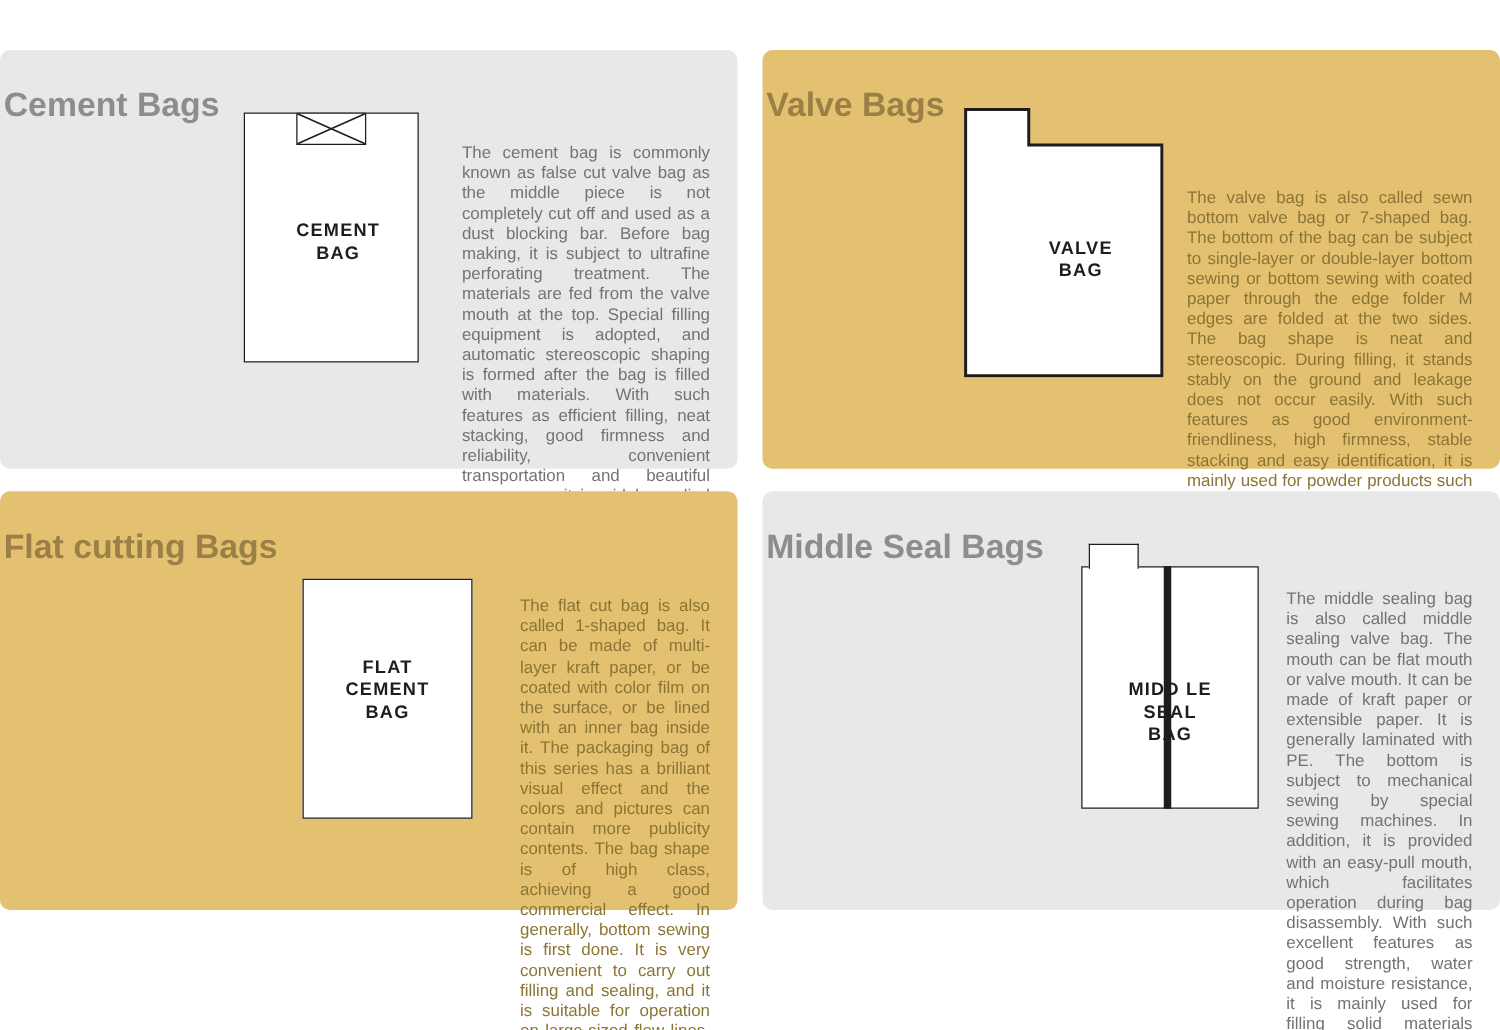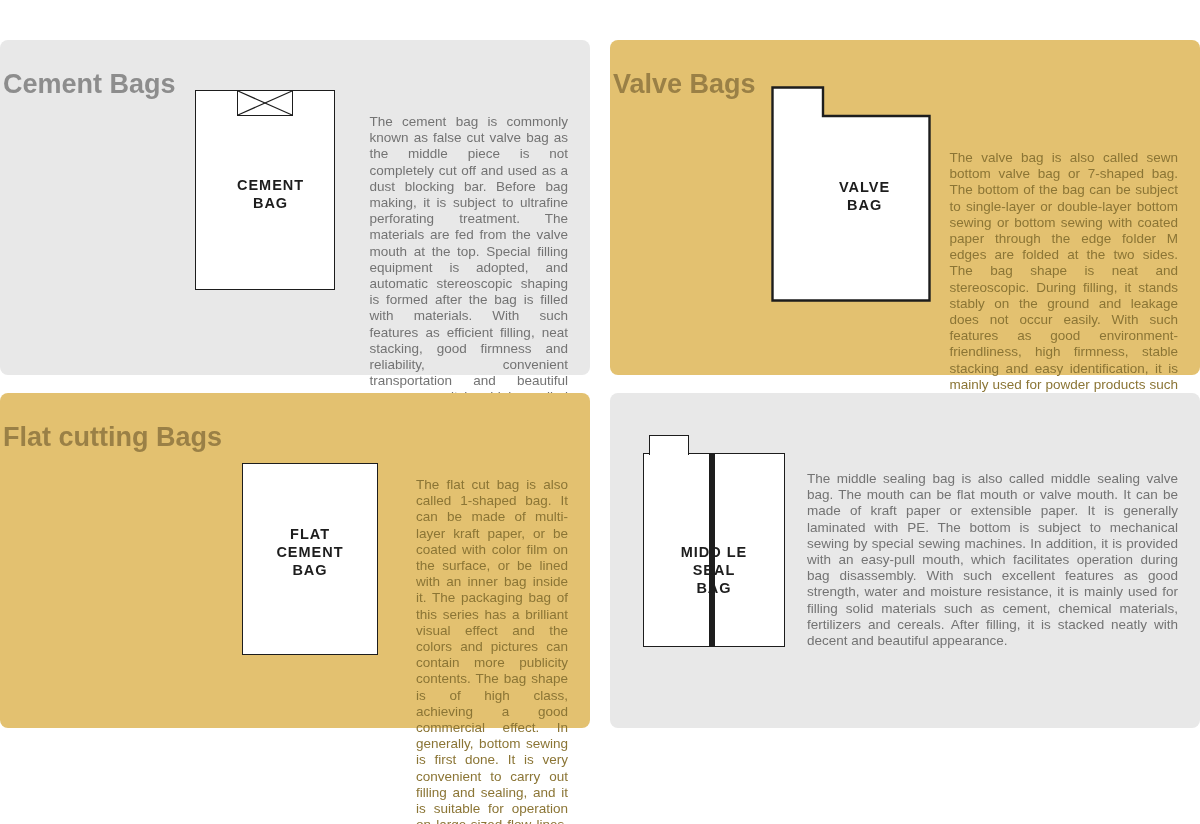--- a/index.html
+++ b/index.html
@@ -139,21 +139,21 @@
   .cement-x, .cement-x2 {
     position: absolute; left: 42px; top: 0; width: 56px; height: 26px;
   }
   .cement-label { top: 86px; width: 152px; }
 
   
   .valve-wrap { position: relative; width: 160px; height: 216px; margin-top: 10px; }
   .valve-shape {
     position: absolute; left: 0; top: 0; width: 160px; height: 216px;
   }
-  .valve-label { top: 92px; width: 188px; }
+  .valve-label { top: 104px; width: 188px; }
 
   
   .flat-wrap { position: relative; width: 150px; height: 192px; margin-top: 34px; }
   .flat-body { position: absolute; left: 0; top: 0; width: 136px; height: 192px; }
   .flat-label { top: 62px; width: 136px; }
 
   
   .middle-wrap { position: relative; width: 130px; height: 212px; margin-top: 6px; }
   .middle-body { position: absolute; left: 0; top: 18px; width: 142px; height: 194px; }
   .middle-flap {
@@ -227,20 +227,21 @@
               <div>CEMENT</div>
               <div>BAG</div>
             </div>
           </div>
         </div>
         <div class="card-text t-flat">The flat cut bag is also called 1-shaped bag. It can be made of multi-layer kraft paper, or be coated with color film on the surface, or be lined with an inner bag inside it. The packaging bag of this series has a brilliant visual effect and the colors and pictures can contain more publicity contents. The bag shape is of high class, achieving a good commercial effect. In generally, bottom sewing is first done. It is very convenient to carry out filling and sealing, and it is suitable for operation on large-sized flow lines. It makes it convenient to convey small bulk powder materials. With beautiful appearance and easy assembly and disassembly, it is presently a kind of most popular and practical ordinary packaging material.</div>
       </div>
     </div>
 
     <div class="card gray">
+      <div class="card-title">Middle Seal Bags</div>
       <div class="card-body">
         <div class="figure">
           <div class="middle-wrap">
             <div class="bag middle-body"></div>
             <div class="middle-flap"></div>
             <div class="middle-seam"></div>
             <div class="bag-label middle-label">
               <div>MIDD LE</div>
               <div>SEAL</div>
               <div>BAG</div>

